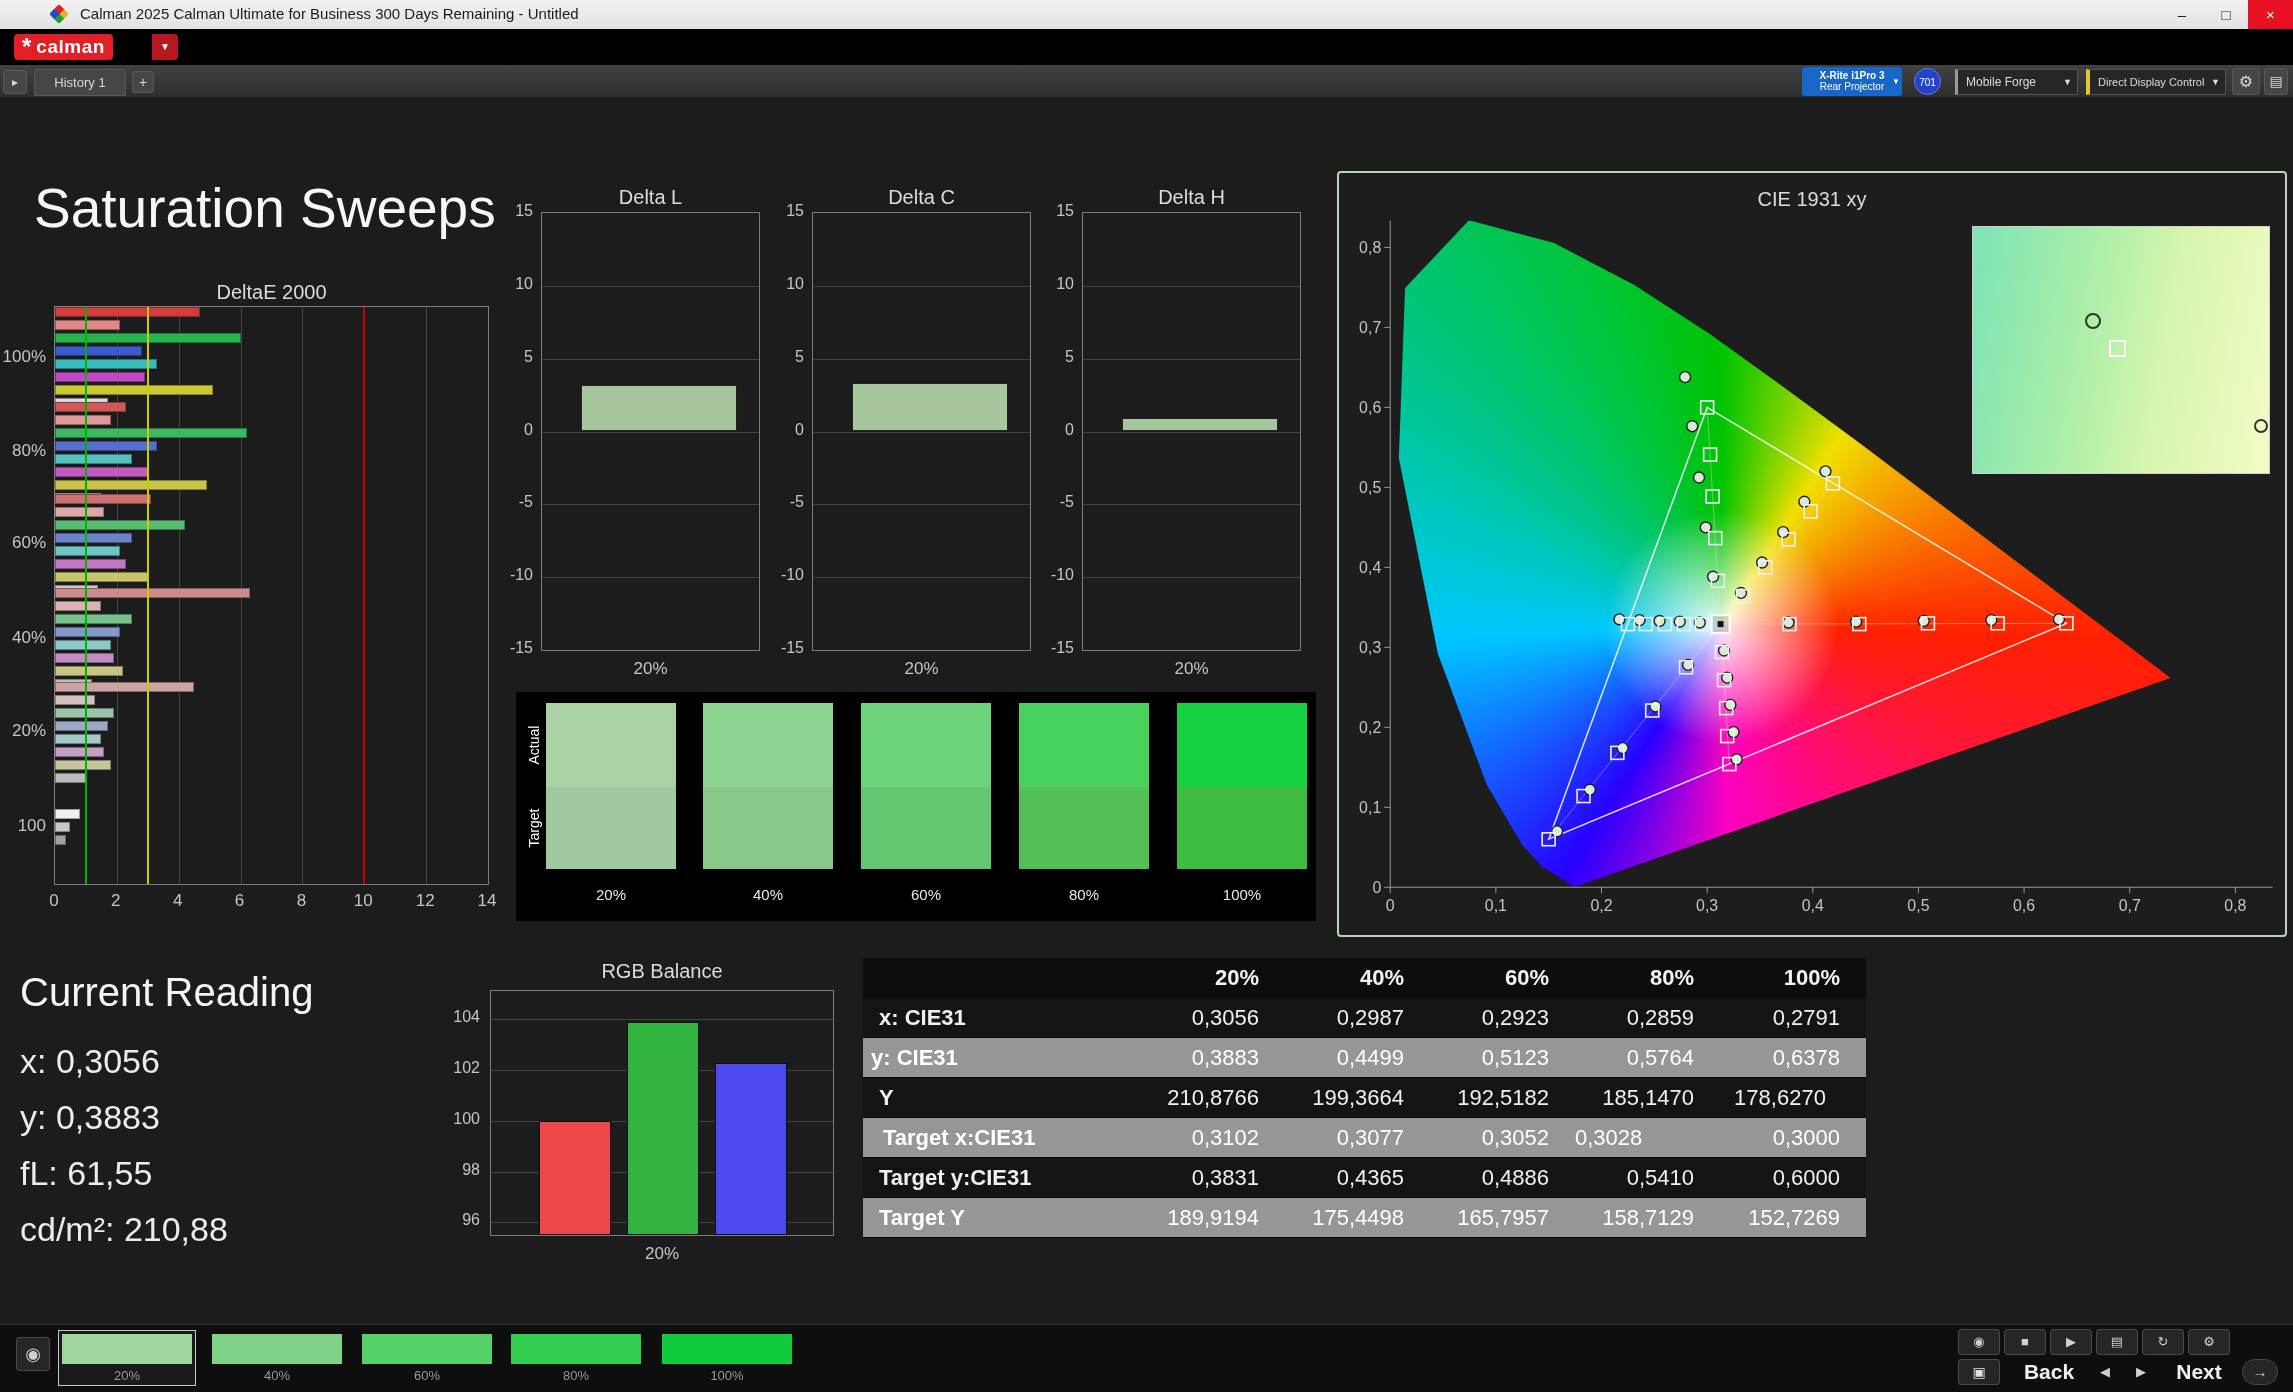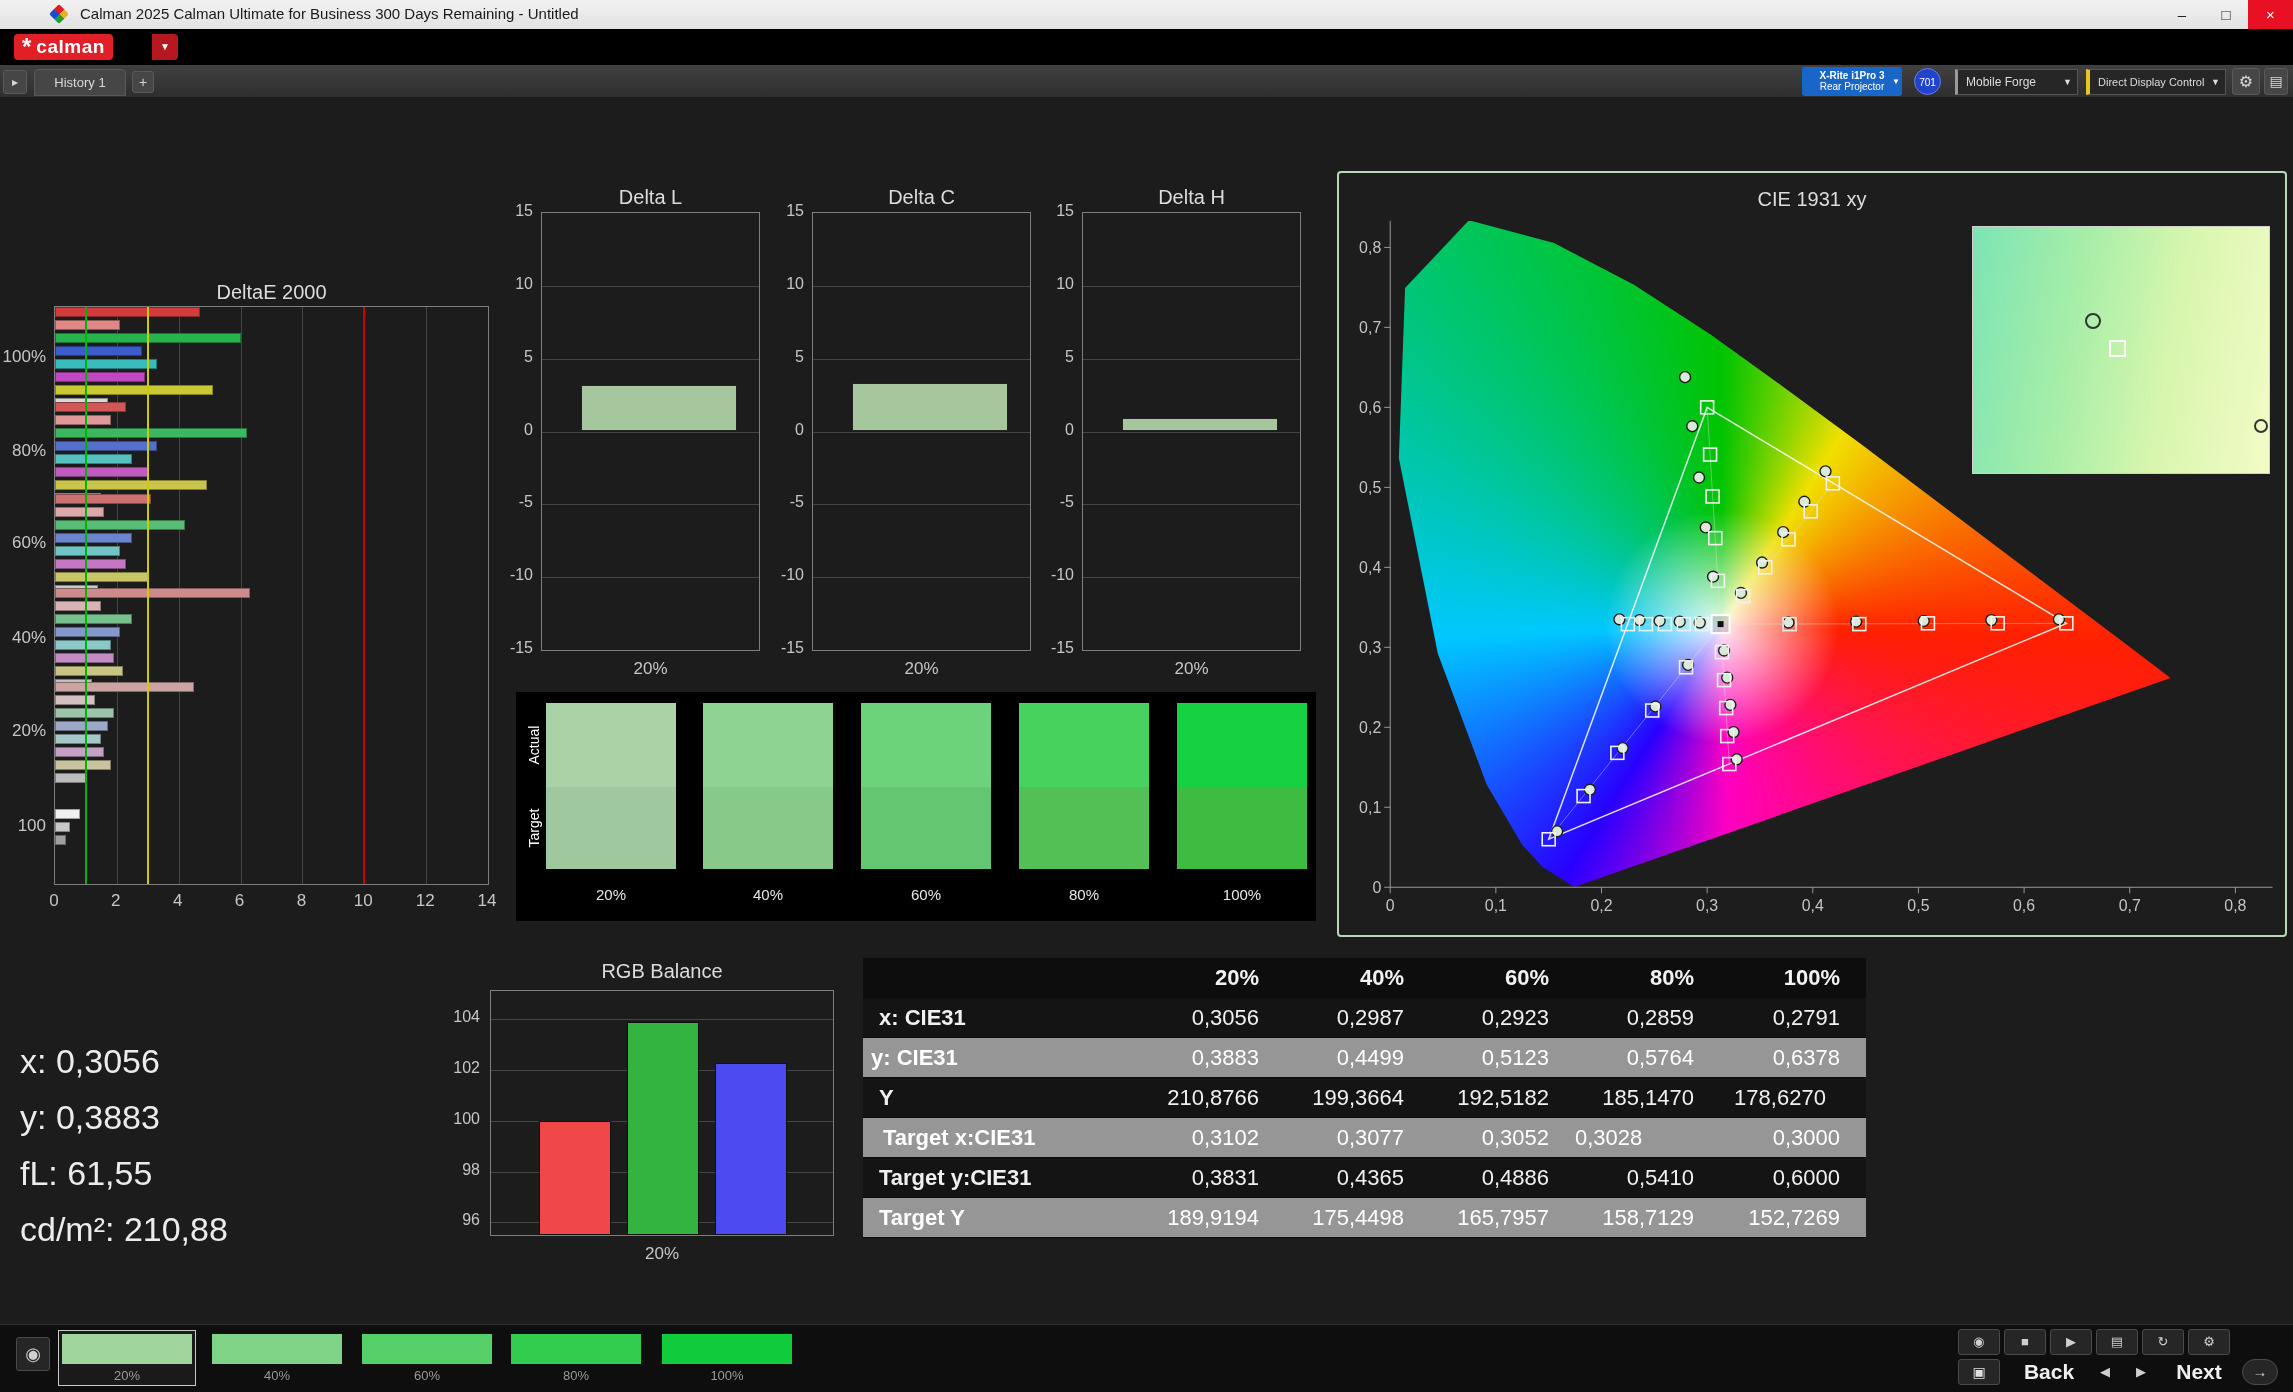--- a/index.html
+++ b/index.html
@@ -75,20 +75,21 @@
       <span class="arr">▼</span>
     </div>
     <div class="dd" style="left:2086px;top:4px;width:140px;height:26px;border-left:4px solid #e8c820;font-size:11px;">
       <span>Direct Display Control</span>
       <span class="arr">▼</span>
     </div>
     <div class="tbbtn" style="left:2232px;top:3px;width:28px;height:27px;line-height:25px;font-size:16px;"><span>⚙</span></div>
     <div class="tbbtn" style="left:2264px;top:3px;width:24px;height:27px;line-height:25px;font-size:14px;"><span>▤</span></div>
   </div>
 
+  <div id="page-title" class="abs">Saturation Sweeps</div>
 
   <div class="charttitle" style="left:54px;top:281px;width:435px;">DeltaE 2000</div>
   <div id="deltae-plot" class="abs plot" style="left:54px;top:306px;width:435px;height:579px;">
       <div style="position: absolute; left: 61.8571px; top: 0px; width: 1px; height: 100%; background: rgb(69, 69, 69);"></div>
       <div style="position: absolute; left: 123.714px; top: 0px; width: 1px; height: 100%; background: rgb(69, 69, 69);"></div>
       <div style="position: absolute; left: 185.571px; top: 0px; width: 1px; height: 100%; background: rgb(69, 69, 69);"></div>
       <div style="position: absolute; left: 247.429px; top: 0px; width: 1px; height: 100%; background: rgb(69, 69, 69);"></div>
       <div style="position: absolute; left: 309.286px; top: 0px; width: 1px; height: 100%; background: rgb(69, 69, 69);"></div>
       <div style="position: absolute; left: 371.143px; top: 0px; width: 1px; height: 100%; background: rgb(69, 69, 69);"></div>
       <div style="position: absolute; left: 0px; top: 0.276px; width: 145.364px; height: 10px; background: rgb(210, 60, 60); box-shadow: rgba(0, 0, 0, 0.35) 0px 0px 0px 1px inset; z-index: 2;"></div>
@@ -271,20 +272,21 @@
         <rect x="399.208" y="418.844" width="13" height="13" fill="none" stroke="#f2f2f2" stroke-width="1.6"></rect>
         <rect x="421.51" y="389.9" width="13" height="13" fill="none" stroke="#f2f2f2" stroke-width="1.6"></rect>
         <rect x="444.874" y="361.76" width="13" height="13" fill="none" stroke="#f2f2f2" stroke-width="1.6"></rect>
         <rect x="467.17600000000004" y="333.62" width="13" height="13" fill="none" stroke="#f2f2f2" stroke-width="1.6"></rect>
         <rect x="489.478" y="305.48" width="13" height="13" fill="none" stroke="#f2f2f2" stroke-width="1.6"></rect>
         <rect x="374.0874" y="444.484" width="18" height="18" fill="rgba(0,0,0,.15)" stroke="#ffffff" stroke-width="2"></rect>
         <rect x="380.0874" y="450.484" width="6" height="6" fill="#101010"></rect>
       </svg>
     </div>
 
+  <div class="abs" style="left:20px;top:970px;font-size:40px;color:#f5f5f5;">Current Reading</div>
   <div class="reading-line" style="top:1042px;">x: 0,3056</div>
   <div class="reading-line" style="top:1098px;">y: 0,3883</div>
   <div class="reading-line" style="top:1154px;">fL: 61,55</div>
   <div class="reading-line" style="top:1210px;">cd/m²: 210,88</div>
 
   <div class="charttitle" style="left:490px;top:960px;width:344px;">RGB Balance</div>
   <div id="rgb-plot" class="abs plot" style="left:490px;top:990px;width:344px;height:246px;">
       <div style="position: absolute; left: 0px; top: 28.44px; width: 100%; height: 1px; background: rgb(69, 69, 69);"></div>
       <div style="position: absolute; left: 0px; top: 79.16px; width: 100%; height: 1px; background: rgb(69, 69, 69);"></div>
       <div style="position: absolute; left: 0px; top: 129.88px; width: 100%; height: 1px; background: rgb(69, 69, 69);"></div>

